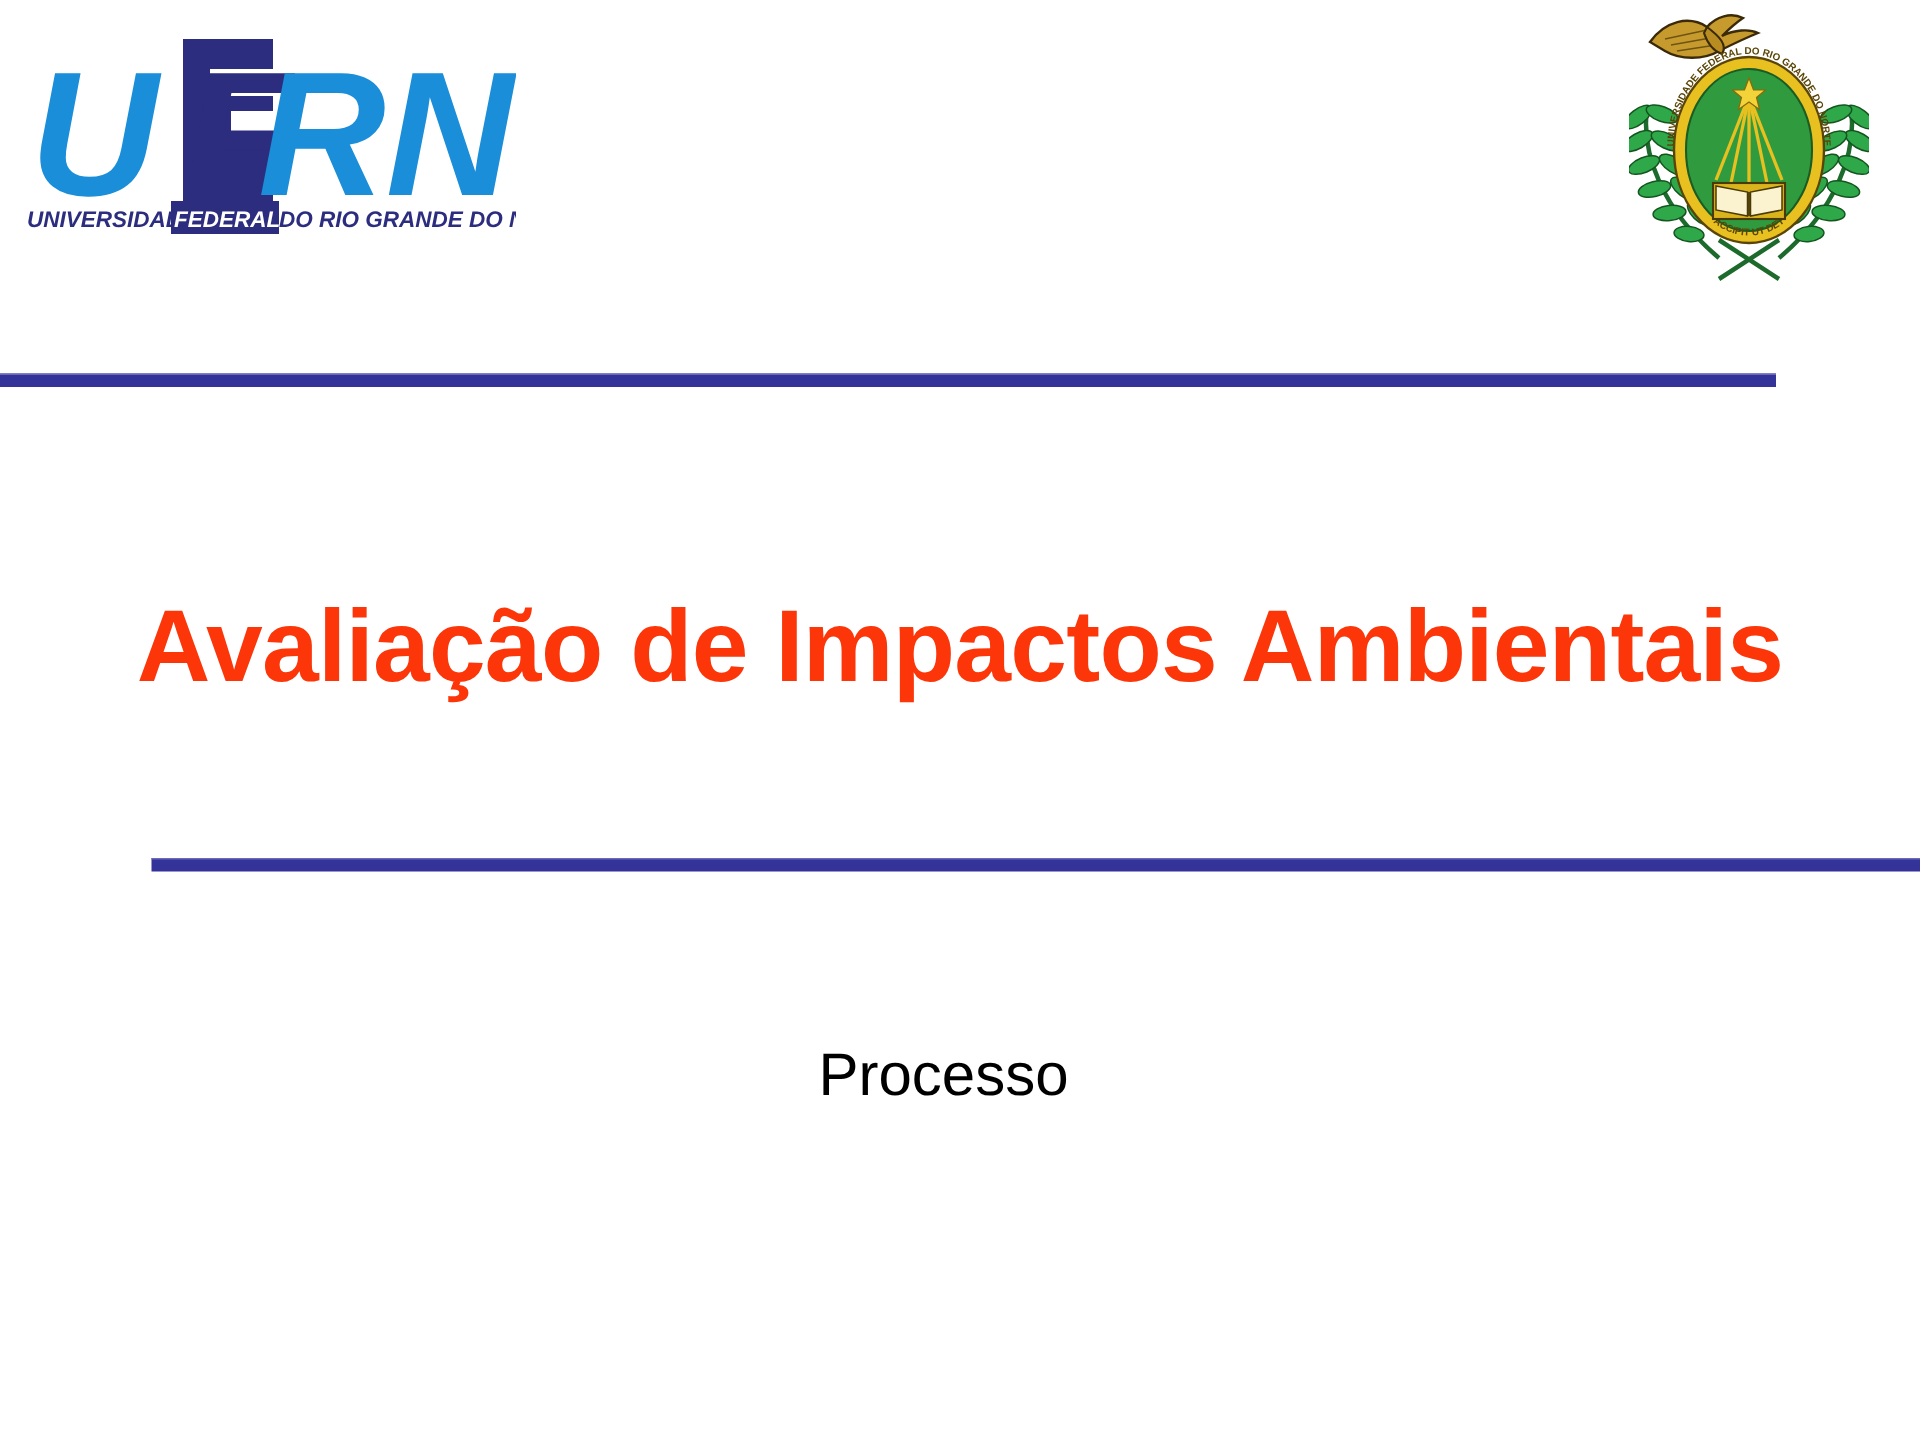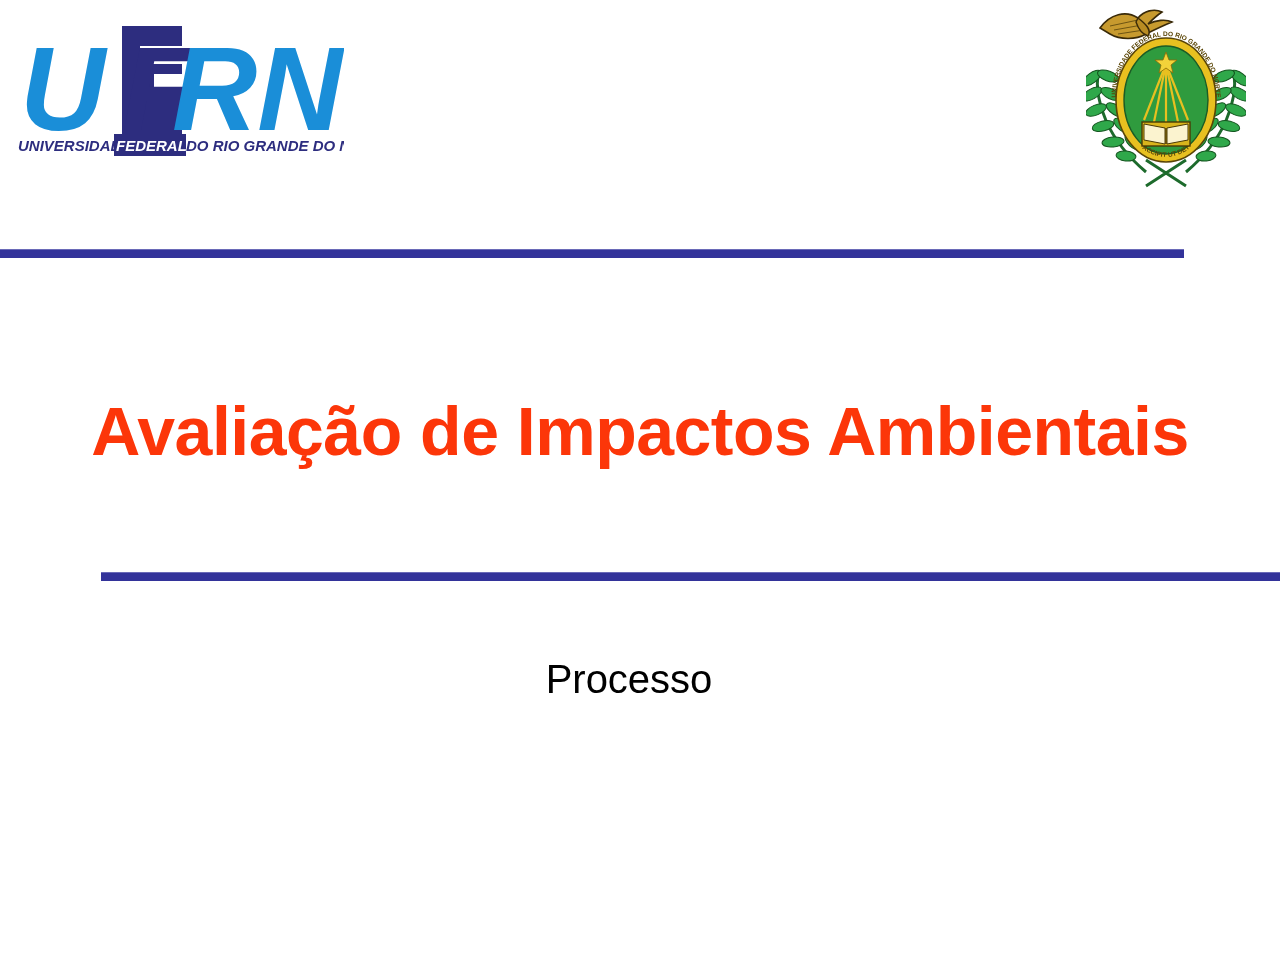--- a/index.html
+++ b/index.html
@@ -72,21 +72,21 @@
     font-weight: bold;
     color: #fc3609;
     letter-spacing: -0.5px;
     white-space: nowrap;
   }
 
   
   .subtitle {
     position: absolute;
     left: 0px;
-    top: 655px;
+    top: 693px;
     width: 1258px;
     text-align: center;
     font-size: 40px;
     line-height: 48px;
     font-weight: normal;
     color: #000000;
   }
   .subtitle .line { display: block; white-space: nowrap; }
 </style>
 </head>

